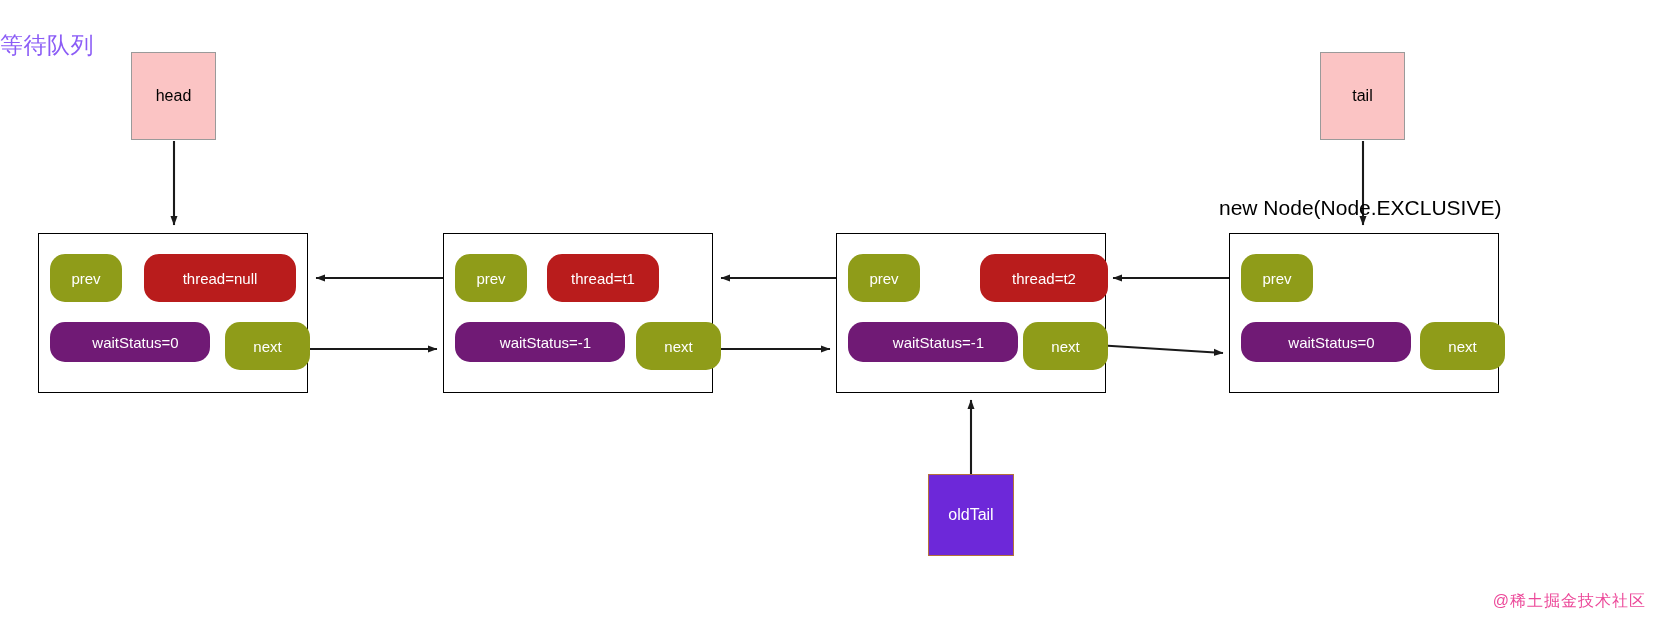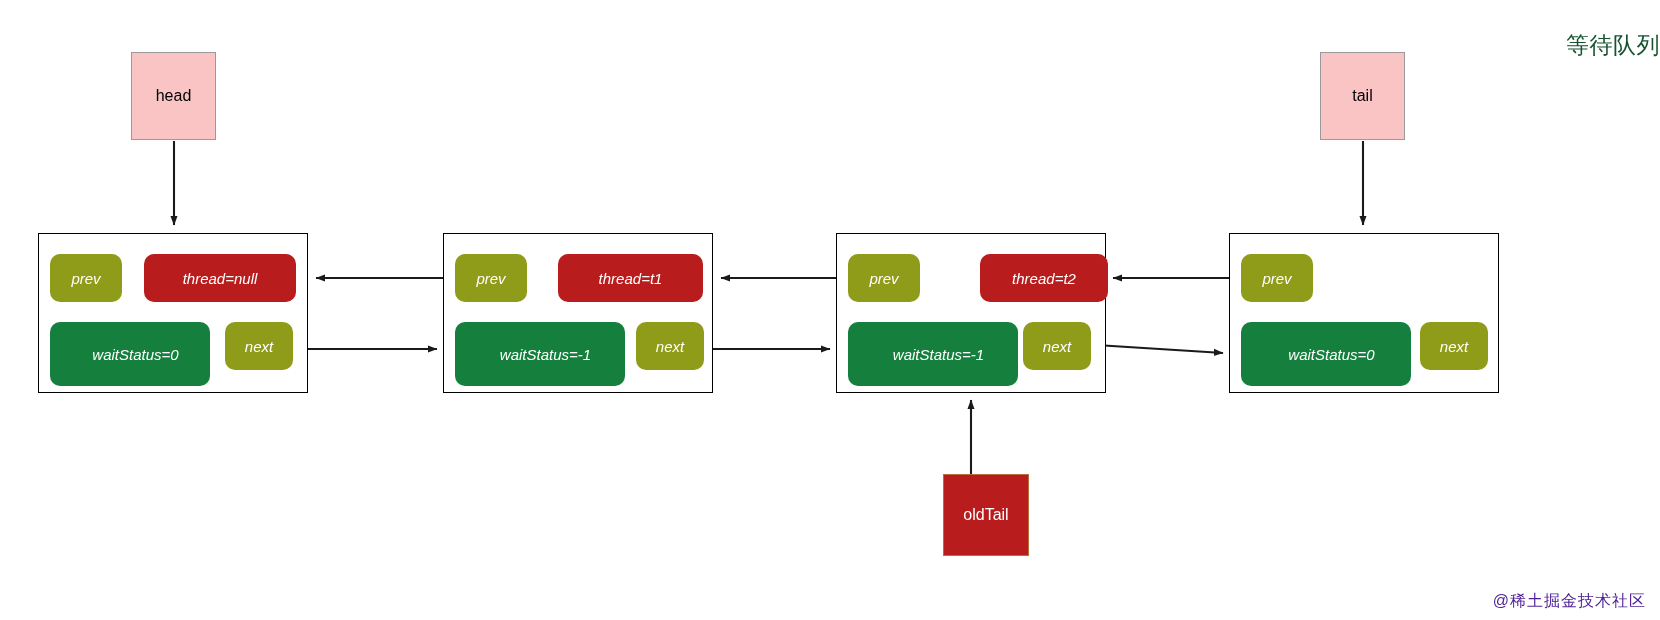--- a/index.html
+++ b/index.html
@@ -20,23 +20,23 @@
   svg.edges {
     position: absolute; left: 0; top: 0;
     width: 1660px; height: 620px;
     pointer-events: none;
   }
   
   .diagram-title {
     position: absolute;
     left: 0; top: 30px;
     width: 1660px;
-    text-align: right;
+    text-align: left;
     font-size: 23px;
-    color: #14532d;
+    color: #8b5cf6;
     font-weight: 400;
     letter-spacing: 0.5px;
   }
   
   .ptr-box {
     position: absolute;
     border: 1.5px solid #9a9a9a;
     background: #fbc4c4;
     display: flex;
     align-items: center;
@@ -44,23 +44,23 @@
     font-size: 16px;
     color: #000000;
   }
   #ptr-head { left: 131px; top: 52px; width: 85px; height: 88px; }
   #ptr-tail { left: 1320px; top: 52px; width: 85px; height: 88px; text-align: right; }
   
   #ptr-oldtail {
     position: absolute;
     left: 928px; top: 474px; width: 86px; height: 82px;
     border: 1.5px solid #b5713c;
-    background: #b91c1c;
+    background: #6d28d9;
     display: flex; align-items: center; justify-content: center;
-    font-size: 16px; color: #ffffff; margin-left: 15px;
+    font-size: 16px; color: #ffffff;
   }
   
   .annotation {
     position: absolute;
     font-size: 21px;
     color: #000000;
     white-space: nowrap;
   }
   #anno-newnode { left: 1219px; top: 196px; }
   
@@ -72,57 +72,56 @@
     border: 1.6px solid #000000;
     background: #ffffff;
   }
   #node-0 { left: 38px; }
   #node-1 { left: 443px; }
   #node-2 { left: 836px; }
   #node-3 { left: 1229px; }
 
   .field {
     position: absolute;
-    border-radius: 10px;
+    border-radius: 15px;
     display: flex;
     align-items: center;
     justify-content: center;
     color: #ffffff;
     font-size: 15px;
     white-space: nowrap;
-    font-style: italic;
   }
   .f-prev  { background: #8f9c19; left: 11px;  top: 20px;  width: 72px;  height: 48px; }
   .f-thread{ background: #b91c1c; top: 20px;  height: 48px; }
-  .f-wait  { background: #15803d; left: 11px;  top: 88px;  height: 64px; padding-left: 11px; }
-  .f-next  { background: #8f9c19; top: 88px;  width: 68px;  height: 48px; }
+  .f-wait  { background: #701a75; left: 11px;  top: 88px;  height: 40px; padding-left: 11px; }
+  .f-next  { background: #8f9c19; top: 88px;  width: 85px;  height: 48px; }
 
   
   #node-0 .f-thread { left: 105px; width: 152px; }
   #node-0 .f-wait   { width: 160px; }
   #node-0 .f-next   { left: 186px; }
 
-  #node-1 .f-thread { left: 114px; width: 145px; }
+  #node-1 .f-thread { left: 103px; width: 112px; }
   #node-1 .f-wait   { width: 170px; }
   #node-1 .f-next   { left: 192px; }
 
   #node-2 .f-thread { left: 115px; width: 128px; margin-left: 28px; }
   #node-2 .f-wait   { width: 170px; }
   #node-2 .f-next   { left: 186px; }
 
   #node-3 .f-thread { left: 92px;  width: 166px; }
   #node-3 .f-wait   { width: 170px; }
   #node-3 .f-next   { left: 190px; }
 
   
   #watermark {
     position: absolute;
     right: 14px; bottom: 8px;
     font-size: 16px;
-    color: #4c1d95;
+    color: #ec4899;
     letter-spacing: 1px;
     user-select: none;
   }
 </style>
 </head>
 <body>
 
 <div id="canvas">
 
   <div class="diagram-title">等待队列</div>
@@ -166,20 +165,21 @@
       <line x1="1096" y1="345" x2="1223" y2="353" stroke="#1a1a1a" stroke-width="2.1" marker-end="url(#arrowEnd)"></line>
     </g>
   </svg>
 
   <div class="ptr-box" id="ptr-head">head</div>
 
   <div class="ptr-box" id="ptr-tail">tail</div>
 
   <div id="ptr-oldtail">oldTail</div>
 
+  <div class="annotation" id="anno-newnode">new Node(Node.EXCLUSIVE)</div>
 
   <div class="node" id="node-0">
     <div class="field f-prev">prev</div>
     <div class="field f-thread">thread=null</div>
     <div class="field f-wait">waitStatus=0</div>
     <div class="field f-next">next</div>
   </div>
 
   <div class="node" id="node-1">
     <div class="field f-prev">prev</div>

